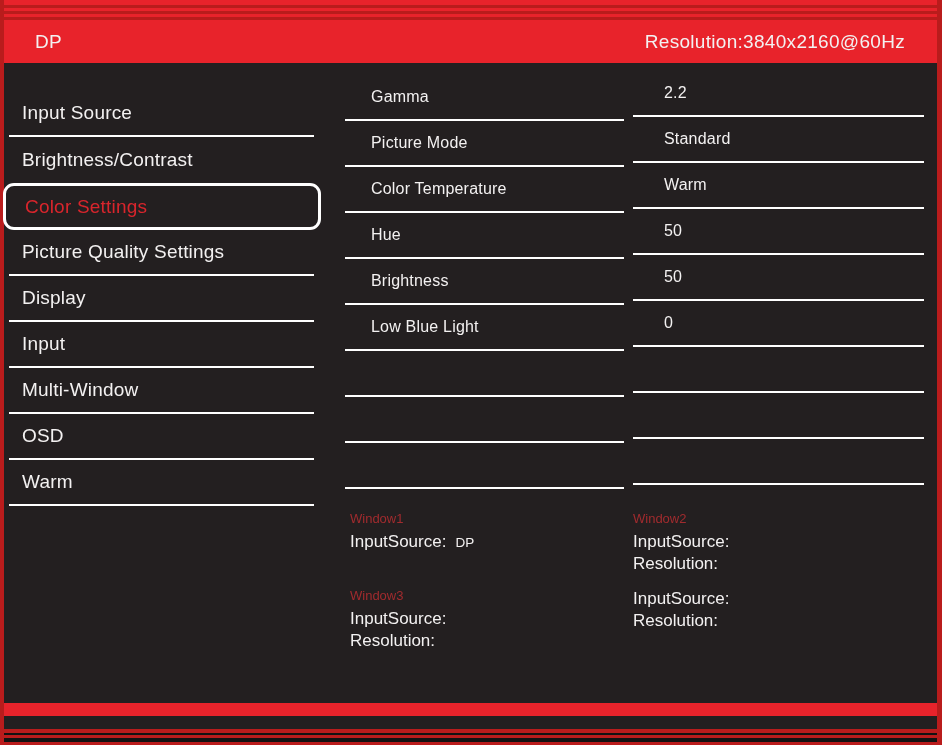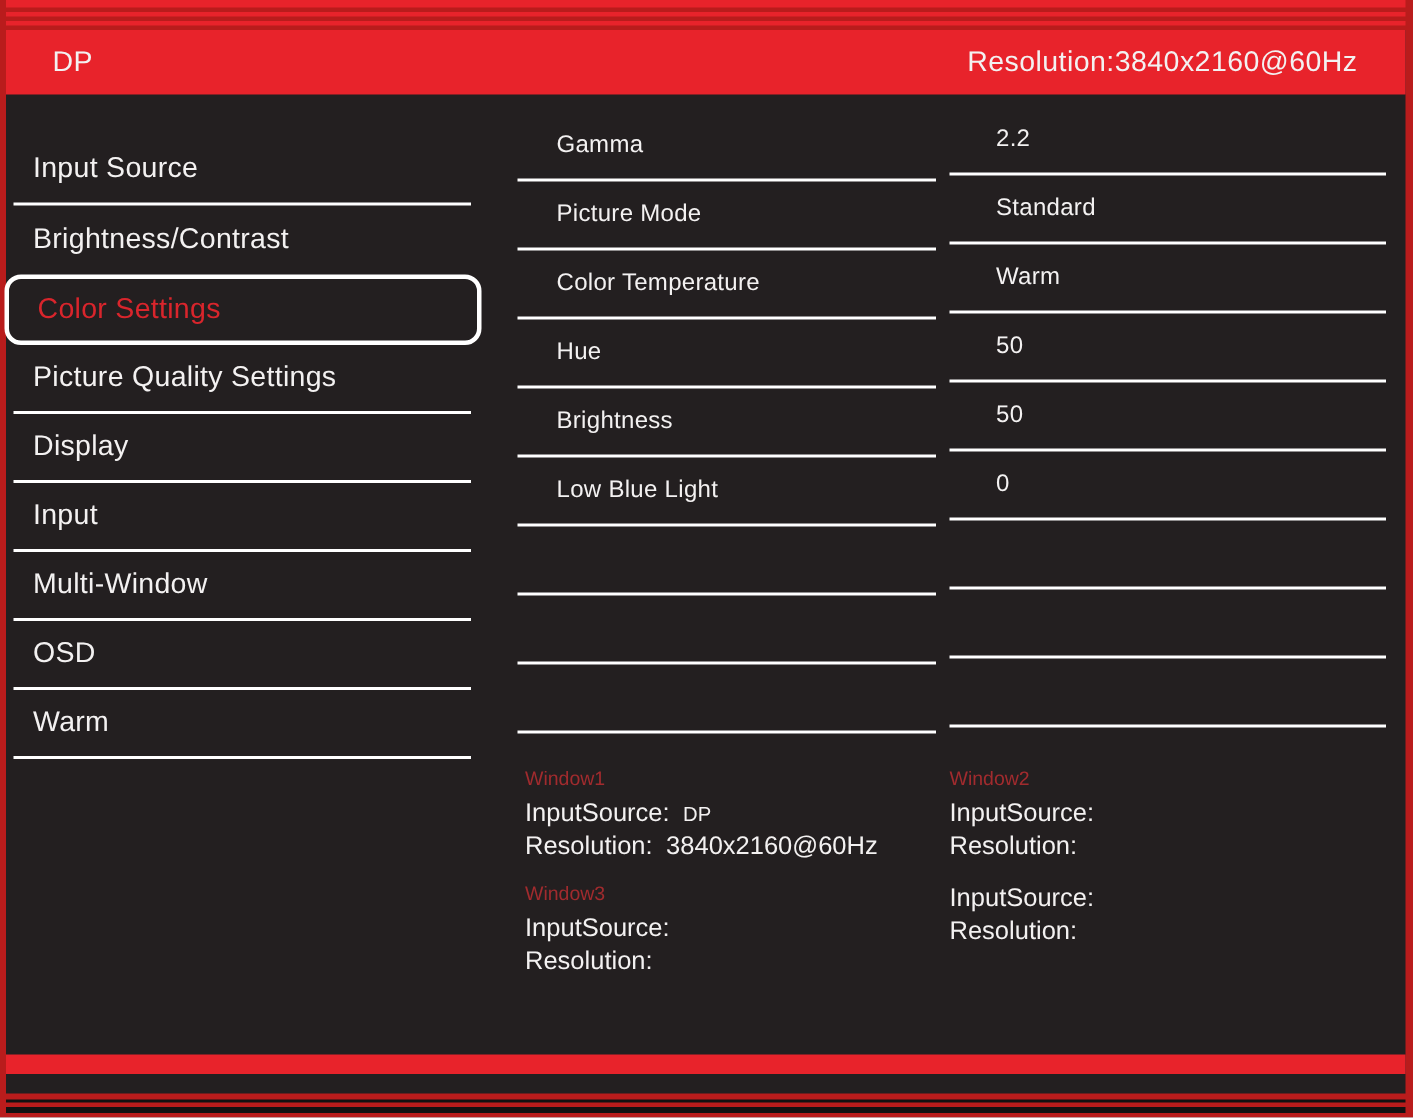--- a/index.html
+++ b/index.html
@@ -182,23 +182,20 @@
         </div>
       </div>
 
       <div class="windows">
 
         <div class="window-block wpos-1">
           <div class="window-title">Window1</div>
           <div class="window-line">
             <span>InputSource:</span><span class="window-value small">DP</span>
           </div>
-          <div class="window-line">
-            <span>Resolution:</span><span class="window-value">3840x2160@60Hz</span>
-          </div>
         </div>
 
         <div class="window-block wpos-2">
           <div class="window-title">Window2</div>
           <div class="window-line">
             <span>InputSource:</span><span class="window-value small"></span>
           </div>
           <div class="window-line">
             <span>Resolution:</span><span class="window-value"></span>
           </div>

